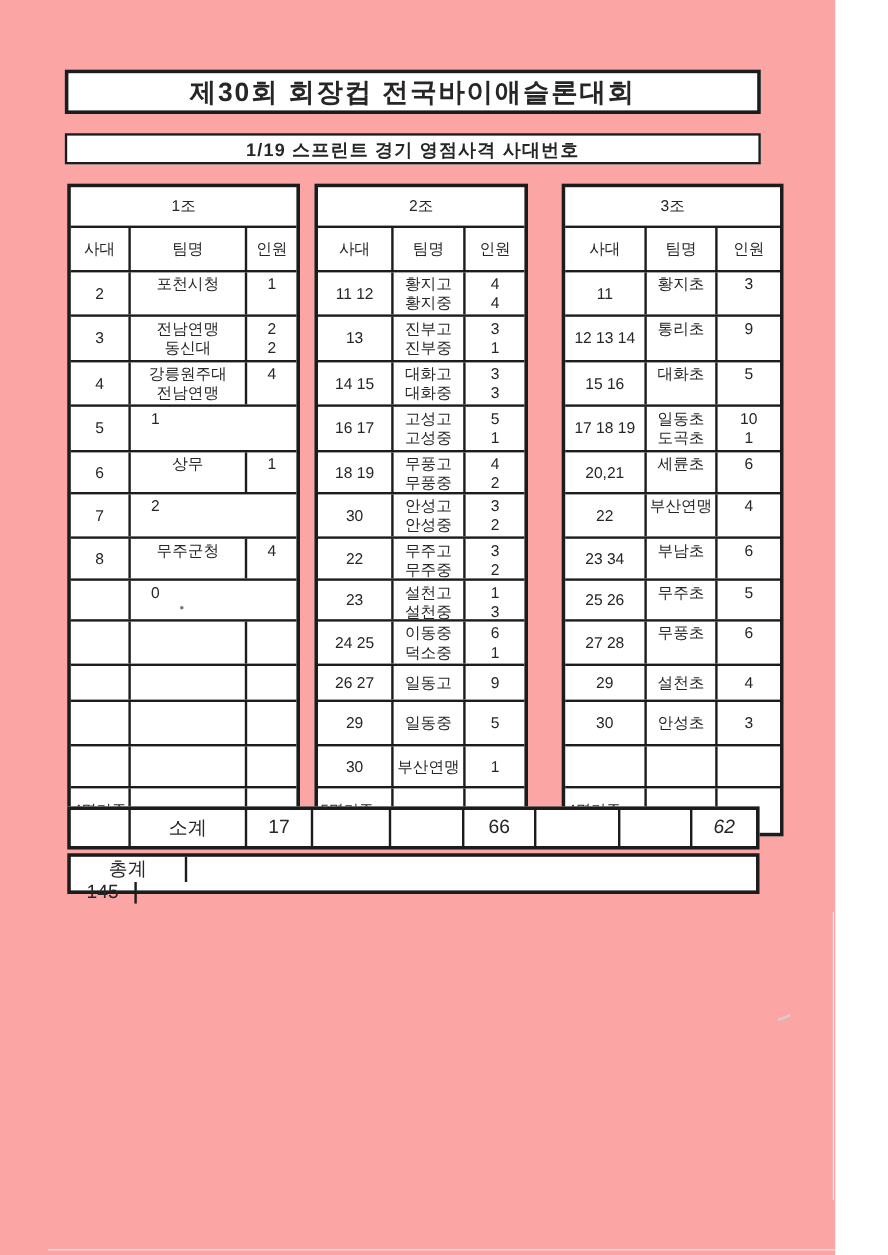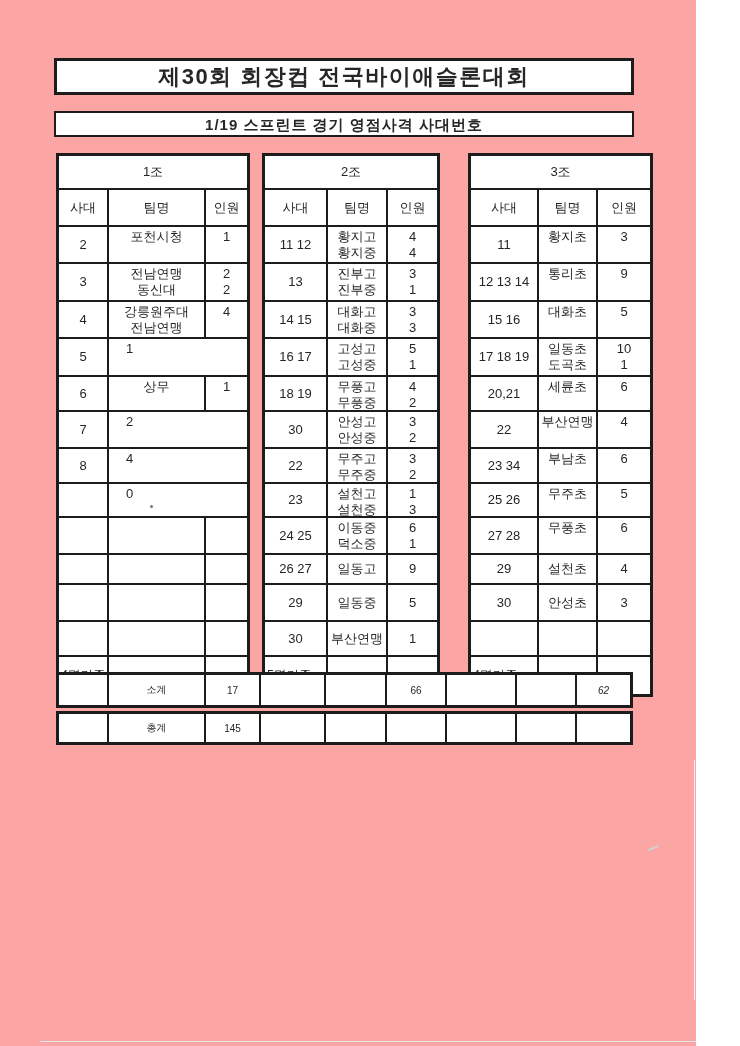--- a/index.html
+++ b/index.html
@@ -46,23 +46,23 @@
   .rows .drow:nth-child(10){height:28px}
   .rows .drow:nth-child(12){height:33px}
   .basis{height:37px;}
   .basisCell{justify-content:center;align-items:flex-start;padding:0 0 0 2px;
     font-size:12.5px;white-space:nowrap;}
 
   
   .bottom{position:absolute;left:0;width:577px;border:3px solid #1c1c1c;
     box-sizing:border-box;display:flex;background:#fff;}
   .subtotal-box{top:519px;height:36px;}
-  .total-box{top:558px;height:34px;}
+  .total-box{top:558px;height:34px;flex-direction:column;}
   .bcell{box-sizing:border-box;border-right:2px solid #1c1c1c;display:flex;
-    align-items:center;justify-content:center;font-size:10px;}
+    align-items:center;justify-content:center;font-size:16px;}
   .bcell:last-child{border-right:none;font-style:italic;}
   .b0{width:50px}.b1{width:97px}.b2{width:55px}.b3{width:65px}.b4{width:61px}
   .b5{width:60px}.b6{width:70px}.b7{width:60px}.b8{width:53px}
 
   
   .dot-artifact{position:absolute;left:150px;top:505px;width:3px;height:3px;
     background:#4a4a4a;border-radius:50%;opacity:.75;}
   .mark-artifact{position:absolute;left:648px;top:847px;width:11px;height:2px;
     background:#cfcfcf;transform:rotate(-22deg);}
   .scan-edge-bottom{position:absolute;left:40px;bottom:4px;width:700px;height:1px;
@@ -153,20 +153,23 @@
             <div class="cell c0 vcenter">
               <div class="line">7</div>
             </div>
             <div class="cell c2">
               <div class="line">2</div>
             </div>
           </div>
           <div class="row drow">
             <div class="cell c0 vcenter">
               <div class="line">8</div>
+            </div>
+            <div class="cell c1">
+              <div class="line">무주군청</div>
             </div>
             <div class="cell c2">
               <div class="line">4</div>
             </div>
           </div>
           <div class="row drow">
             <div class="cell c0 vcenter"></div>
             <div class="cell c2">
               <div class="line">0</div>
             </div>

